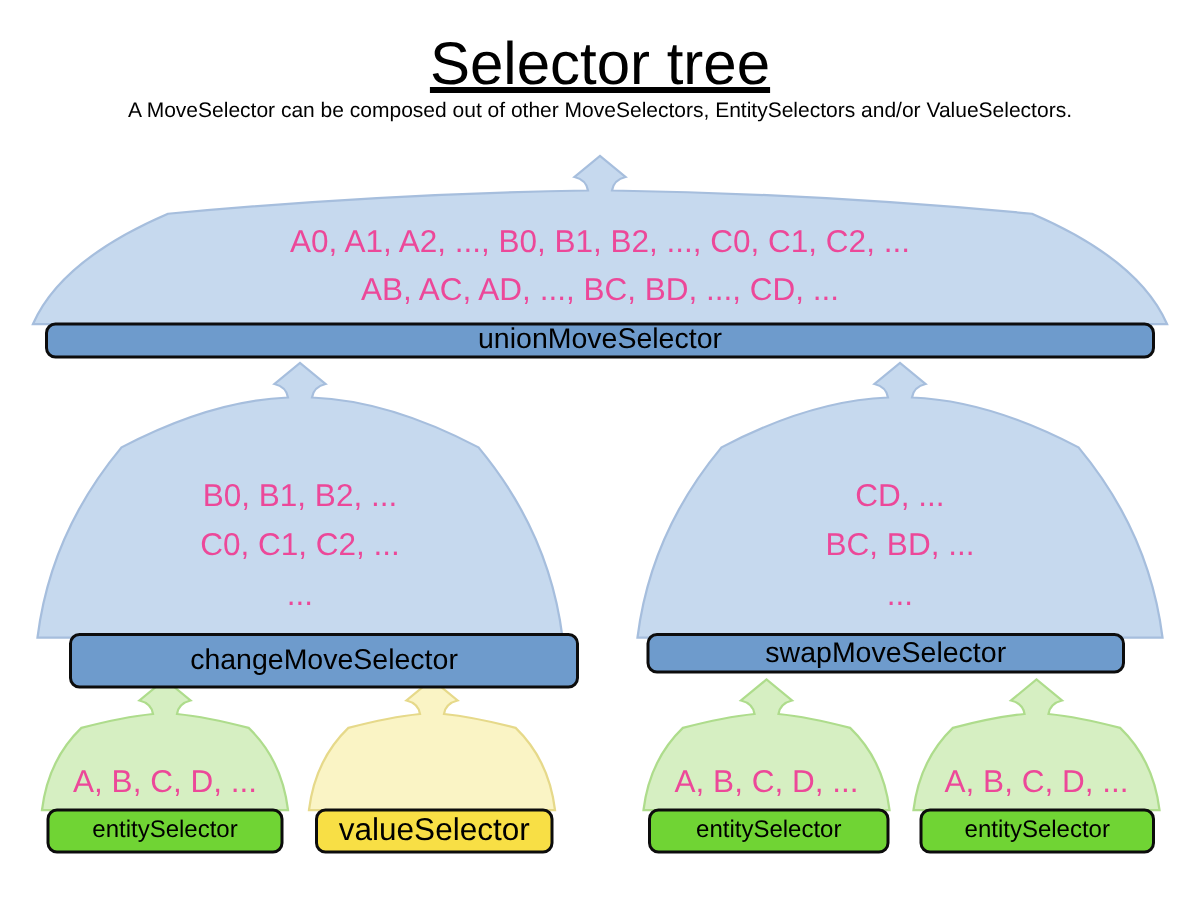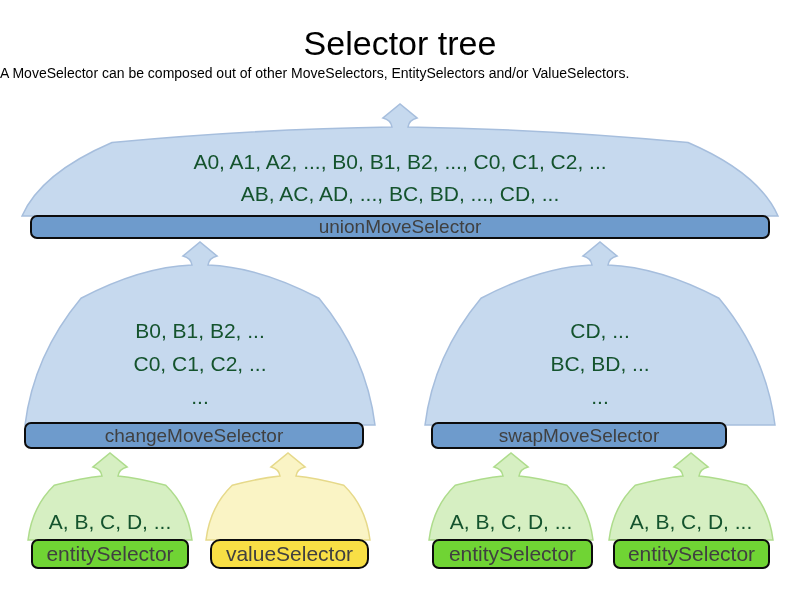--- a/index.html
+++ b/index.html
@@ -3,45 +3,45 @@
 <meta charset="utf-8">
 <style>
   html,body{margin:0;padding:0;}
   body{
     width:800px;height:600px;position:relative;overflow:hidden;
     background:#ffffff;color:#000;
     font-family:"Liberation Sans", sans-serif;
   }
   .page-title{
     position:absolute;left:0;top:25px;width:800px;
-    text-align:center;font-size:34px;line-height:36px;font-weight:400;
+    text-align:center;font-size:40px;line-height:36px;font-weight:400;text-decoration:underline;
   }
   .page-subtitle{
     position:absolute;left:0;top:64px;width:800px;
-    font-size:14px;line-height:18px;font-weight:400;
+    text-align:center;font-size:14px;line-height:18px;font-weight:400;
   }
   .cloud{position:absolute;}
   .cloud svg{display:block;width:100%;height:100%;overflow:visible;}
   .cloud.move path{fill:var(--move_fill);stroke:var(--move_stroke);stroke-width:1.5;}
   .cloud.entity path{fill:var(--entity_fill);stroke:var(--entity_stroke);stroke-width:1.5;}
   .cloud.value path{fill:var(--value_fill);stroke:var(--value_stroke);stroke-width:1.5;}
   .cloud-text{
     position:absolute;left:0;right:0;text-align:center;
-    font-size:21px;color:#14532d;
+    font-size:21px;color:#ec4899;
   }
   .cloud-text .line{line-height:32px;white-space:nowrap;}
   .bar{
     position:absolute;box-sizing:border-box;
     display:flex;align-items:center;justify-content:center;
     border:2px solid #0c0c0c;border-radius:7px;
-    white-space:nowrap;color:#404040;
+    white-space:nowrap;color:#000000;
   }
   .bar.move{background:var(--move_bar);font-size:19px;}
-  .bar.entity{background:var(--entity_bar);font-size:21px;}
-  .bar.value{background:var(--value_bar);font-size:21px;border-radius:10px;}
+  .bar.entity{background:var(--entity_bar);font-size:16px;}
+  .bar.value{background:var(--value_bar);font-size:21px;}
 </style>
 </head>
 <body>
 
 <div class="page-title">Selector tree</div>
 <div class="page-subtitle">A MoveSelector can be composed out of other MoveSelectors, EntitySelectors and/or ValueSelectors.</div>
 
 <div class="cloud move" style="left:22px;top:103px;width:756px;height:113px;">
   <svg class="cloudshape" viewBox="0 0 756 113" preserveAspectRatio="none">
       <path d="M0,113 Q18.900000000000002,70.06 90,39.5 Q234,26 370,24 Q369,17 361,15 L378,1 L395,15 Q387,17 386,24 Q522,26 666,39.5 Q737.1,70.06 756,113 Z"></path>
@@ -102,23 +102,23 @@
   <svg class="cloudshape" viewBox="0 0 164 88" preserveAspectRatio="none">
       <path d="M0,88 Q4.1000000000000005,54.56 26.240000000000002,33.25 Q54.120000000000005,26 74,24 Q73,17 65,15 L82,1 L99,15 Q91,17 90,24 Q109.88,26 137.76,33.25 Q159.9,54.56 164,88 Z"></path>
     </svg>
   <div class="cloud-text" style="bottom:2px;">
     <div class="line">A, B, C, D, ...</div>
   </div>
 </div>
 
 <div class="bar move" style="left:30px;top:215px;width:740px;height:24px;">unionMoveSelector</div>
 
-<div class="bar move" style="left:24px;top:422px;width:340px;height:27px;">changeMoveSelector</div>
+<div class="bar move" style="left:46px;top:422px;width:340px;height:37px;">changeMoveSelector</div>
 
-<div class="bar move" style="left:431px;top:422px;width:296px;height:27px;">swapMoveSelector</div>
+<div class="bar move" style="left:431px;top:422px;width:319px;height:27px;">swapMoveSelector</div>
 
 <div class="bar entity" style="left:31px;top:539px;width:158px;height:30px;">entitySelector</div>
 
 <div class="bar value" style="left:210px;top:539px;width:159px;height:30px;">valueSelector</div>
 
 <div class="bar entity" style="left:432px;top:539px;width:161px;height:30px;">entitySelector</div>
 
 <div class="bar entity" style="left:613px;top:539px;width:157px;height:30px;">entitySelector</div>
 
 </body></html>

